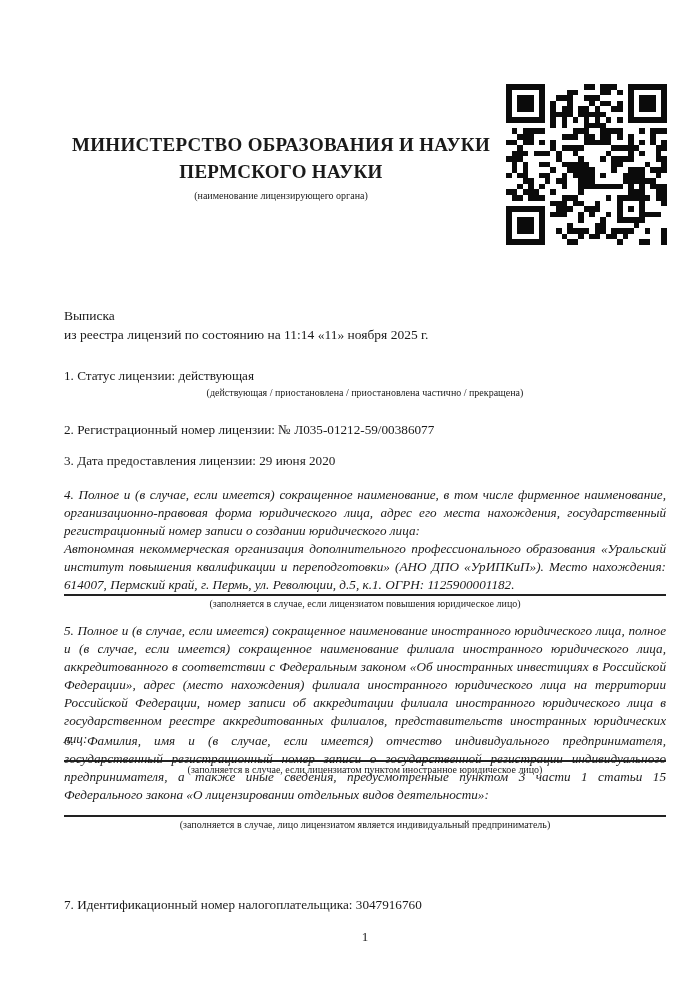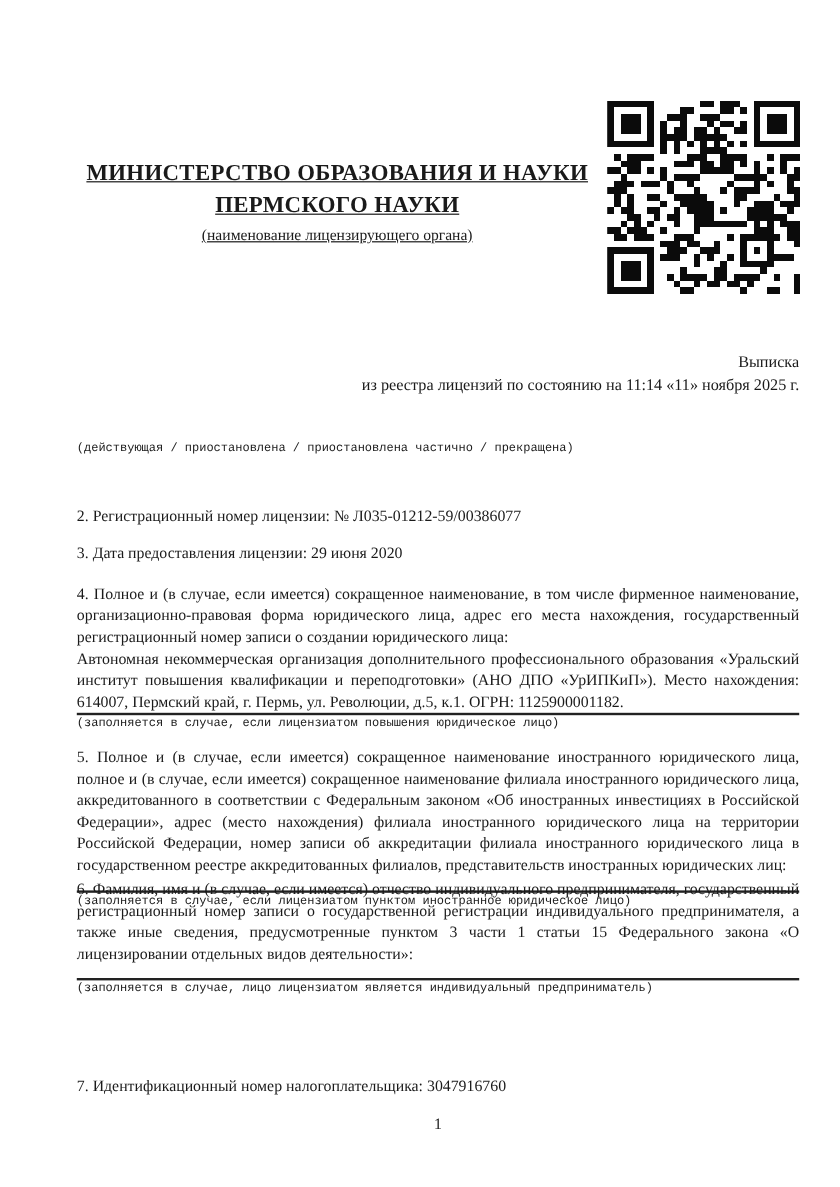--- a/index.html
+++ b/index.html
@@ -20,58 +20,56 @@
     width: 161px;
     height: 161px;
   }
   
   .ministry {
     position: absolute;
     left: 69px;
     top: 131px;
     width: 424px;
     text-align: center;
-    text-decoration: underline;
   }
   .ministry-title {
     font-size: 19px;
     font-weight: bold;
     line-height: 27px;
     letter-spacing: 0.3px;
   }
   .ministry-caption {
-    font-size: 13px;
+    font-size: 10px;
     line-height: 13px;
     margin-top: 4px;
     text-align: center;
   }
   
   .doc-title {
     position: absolute;
     left: 64px;
-    top: 292px;
+    top: 306px;
     width: 602px;
-    text-align: right;
+    text-align: left;
     font-size: 13.5px;
     line-height: 19px;
   }
   
   .item {
     position: absolute;
     left: 64px;
     width: 602px;
     font-size: 13.2px;
     line-height: 18px;
   }
-  .just { text-align: justify; }
+  .just { text-align: justify; font-style: italic; }
   .cap {
-    text-align: left;
+    text-align: center;
     font-size: 10px;
     line-height: 12px;
-    font-family: Liberation Mono, monospace;
   }
   .cap-gap { margin-top: 2px; }
   .blank-value-sm { height: 12px; }
   .blank-value-md { height: 11px; }
   .rule {
     border-top: 2px solid #222222;
     height: 0;
     margin: 0;
   }
   .page-num {
@@ -502,20 +500,21 @@
     <div class="ministry-title">ПЕРМСКОГО НАУКИ</div>
     <div class="ministry-caption">(наименование лицензирующего органа)</div>
   </div>
 
   <div class="doc-title">
     <div>Выписка</div>
     <div>из реестра лицензий по состоянию на 11:14 «11» ноября 2025 г.</div>
   </div>
 
   <div class="item" style="top:367px">
+    <div>1. Статус лицензии: действующая</div>
     <div class="cap cap-gap">(действующая / приостановлена / приостановлена частично / прекращена)</div>
   </div>
 
   <div class="item" style="top:421px">2. Регистрационный номер лицензии: № Л035-01212-59/00386077</div>
 
   <div class="item" style="top:452px">3. Дата предоставления лицензии: 29 июня 2020</div>
 
   <div class="item" style="top:486px">
     <div class="just">4. Полное и (в случае, если имеется) сокращенное наименование, в том числе фирменное наименование, организационно-правовая форма юридического лица, адрес его места нахождения, государственный регистрационный номер записи о создании юридического лица:</div>
     <div class="just">Автономная некоммерческая организация дополнительного профессионального образования «Уральский институт повышения квалификации и переподготовки» (АНО ДПО «УрИПКиП»). Место нахождения: 614007, Пермский край, г. Пермь, ул. Революции, д.5, к.1. ОГРН: 1125900001182.</div>

